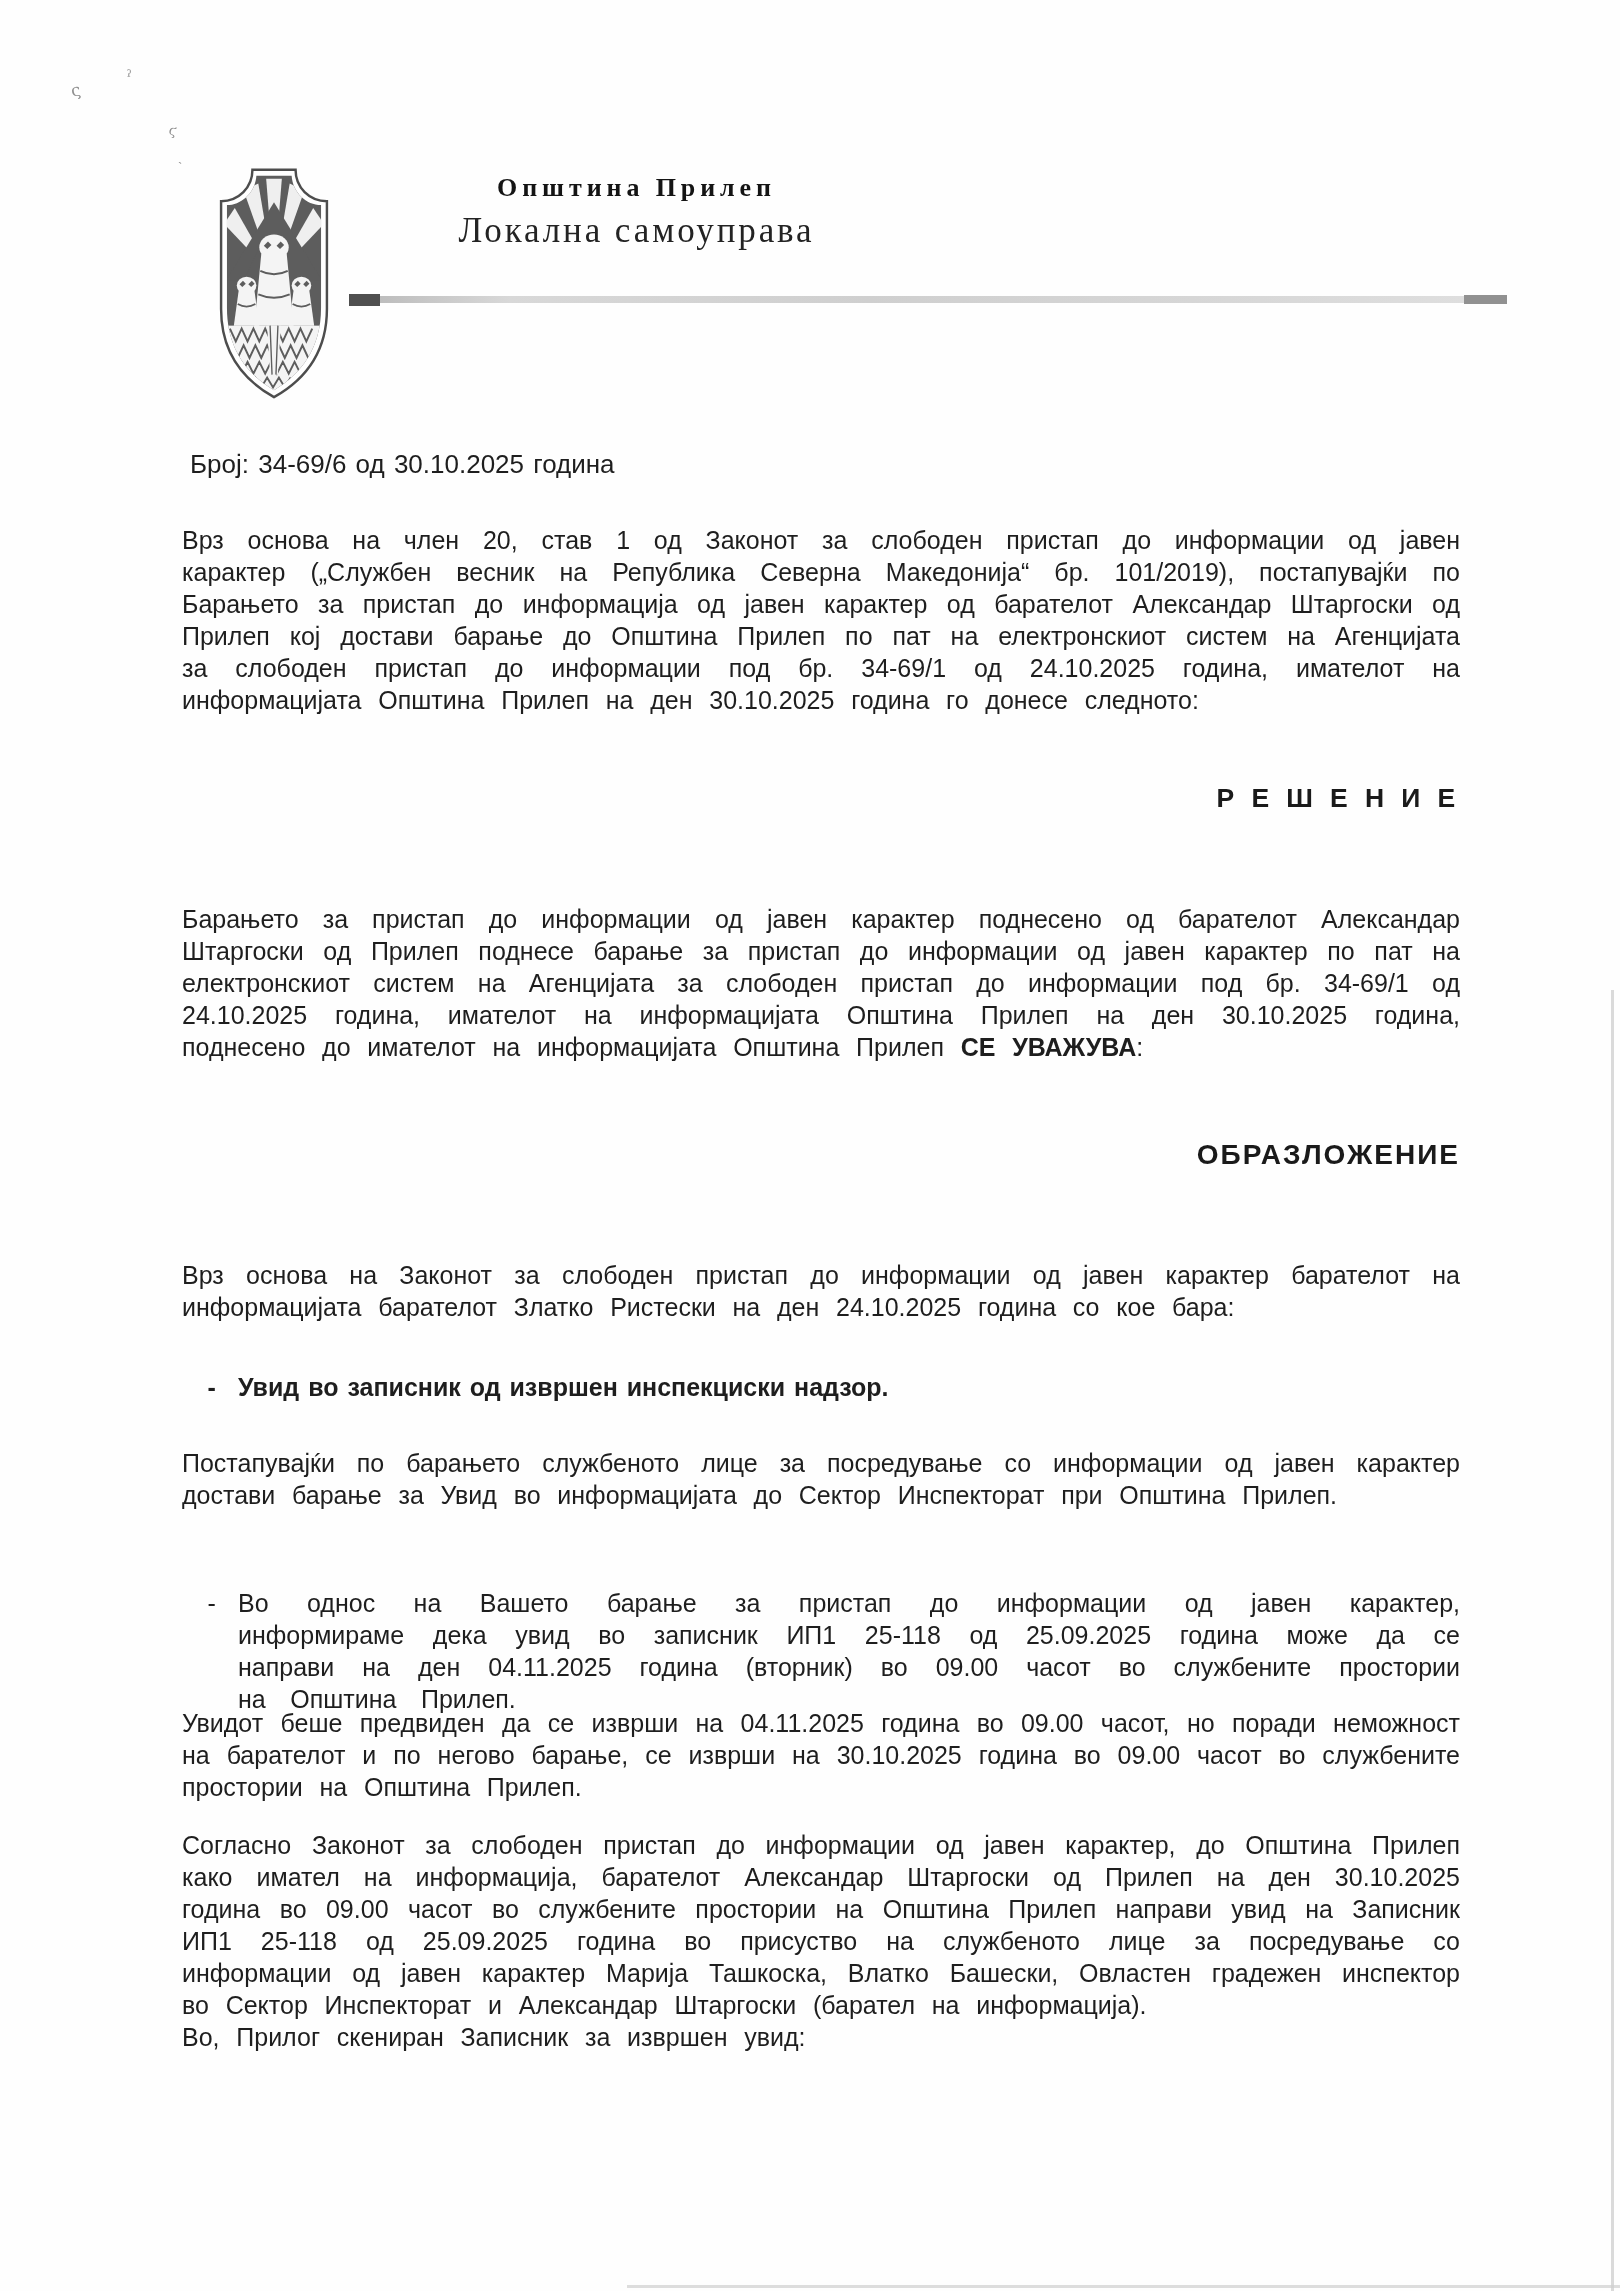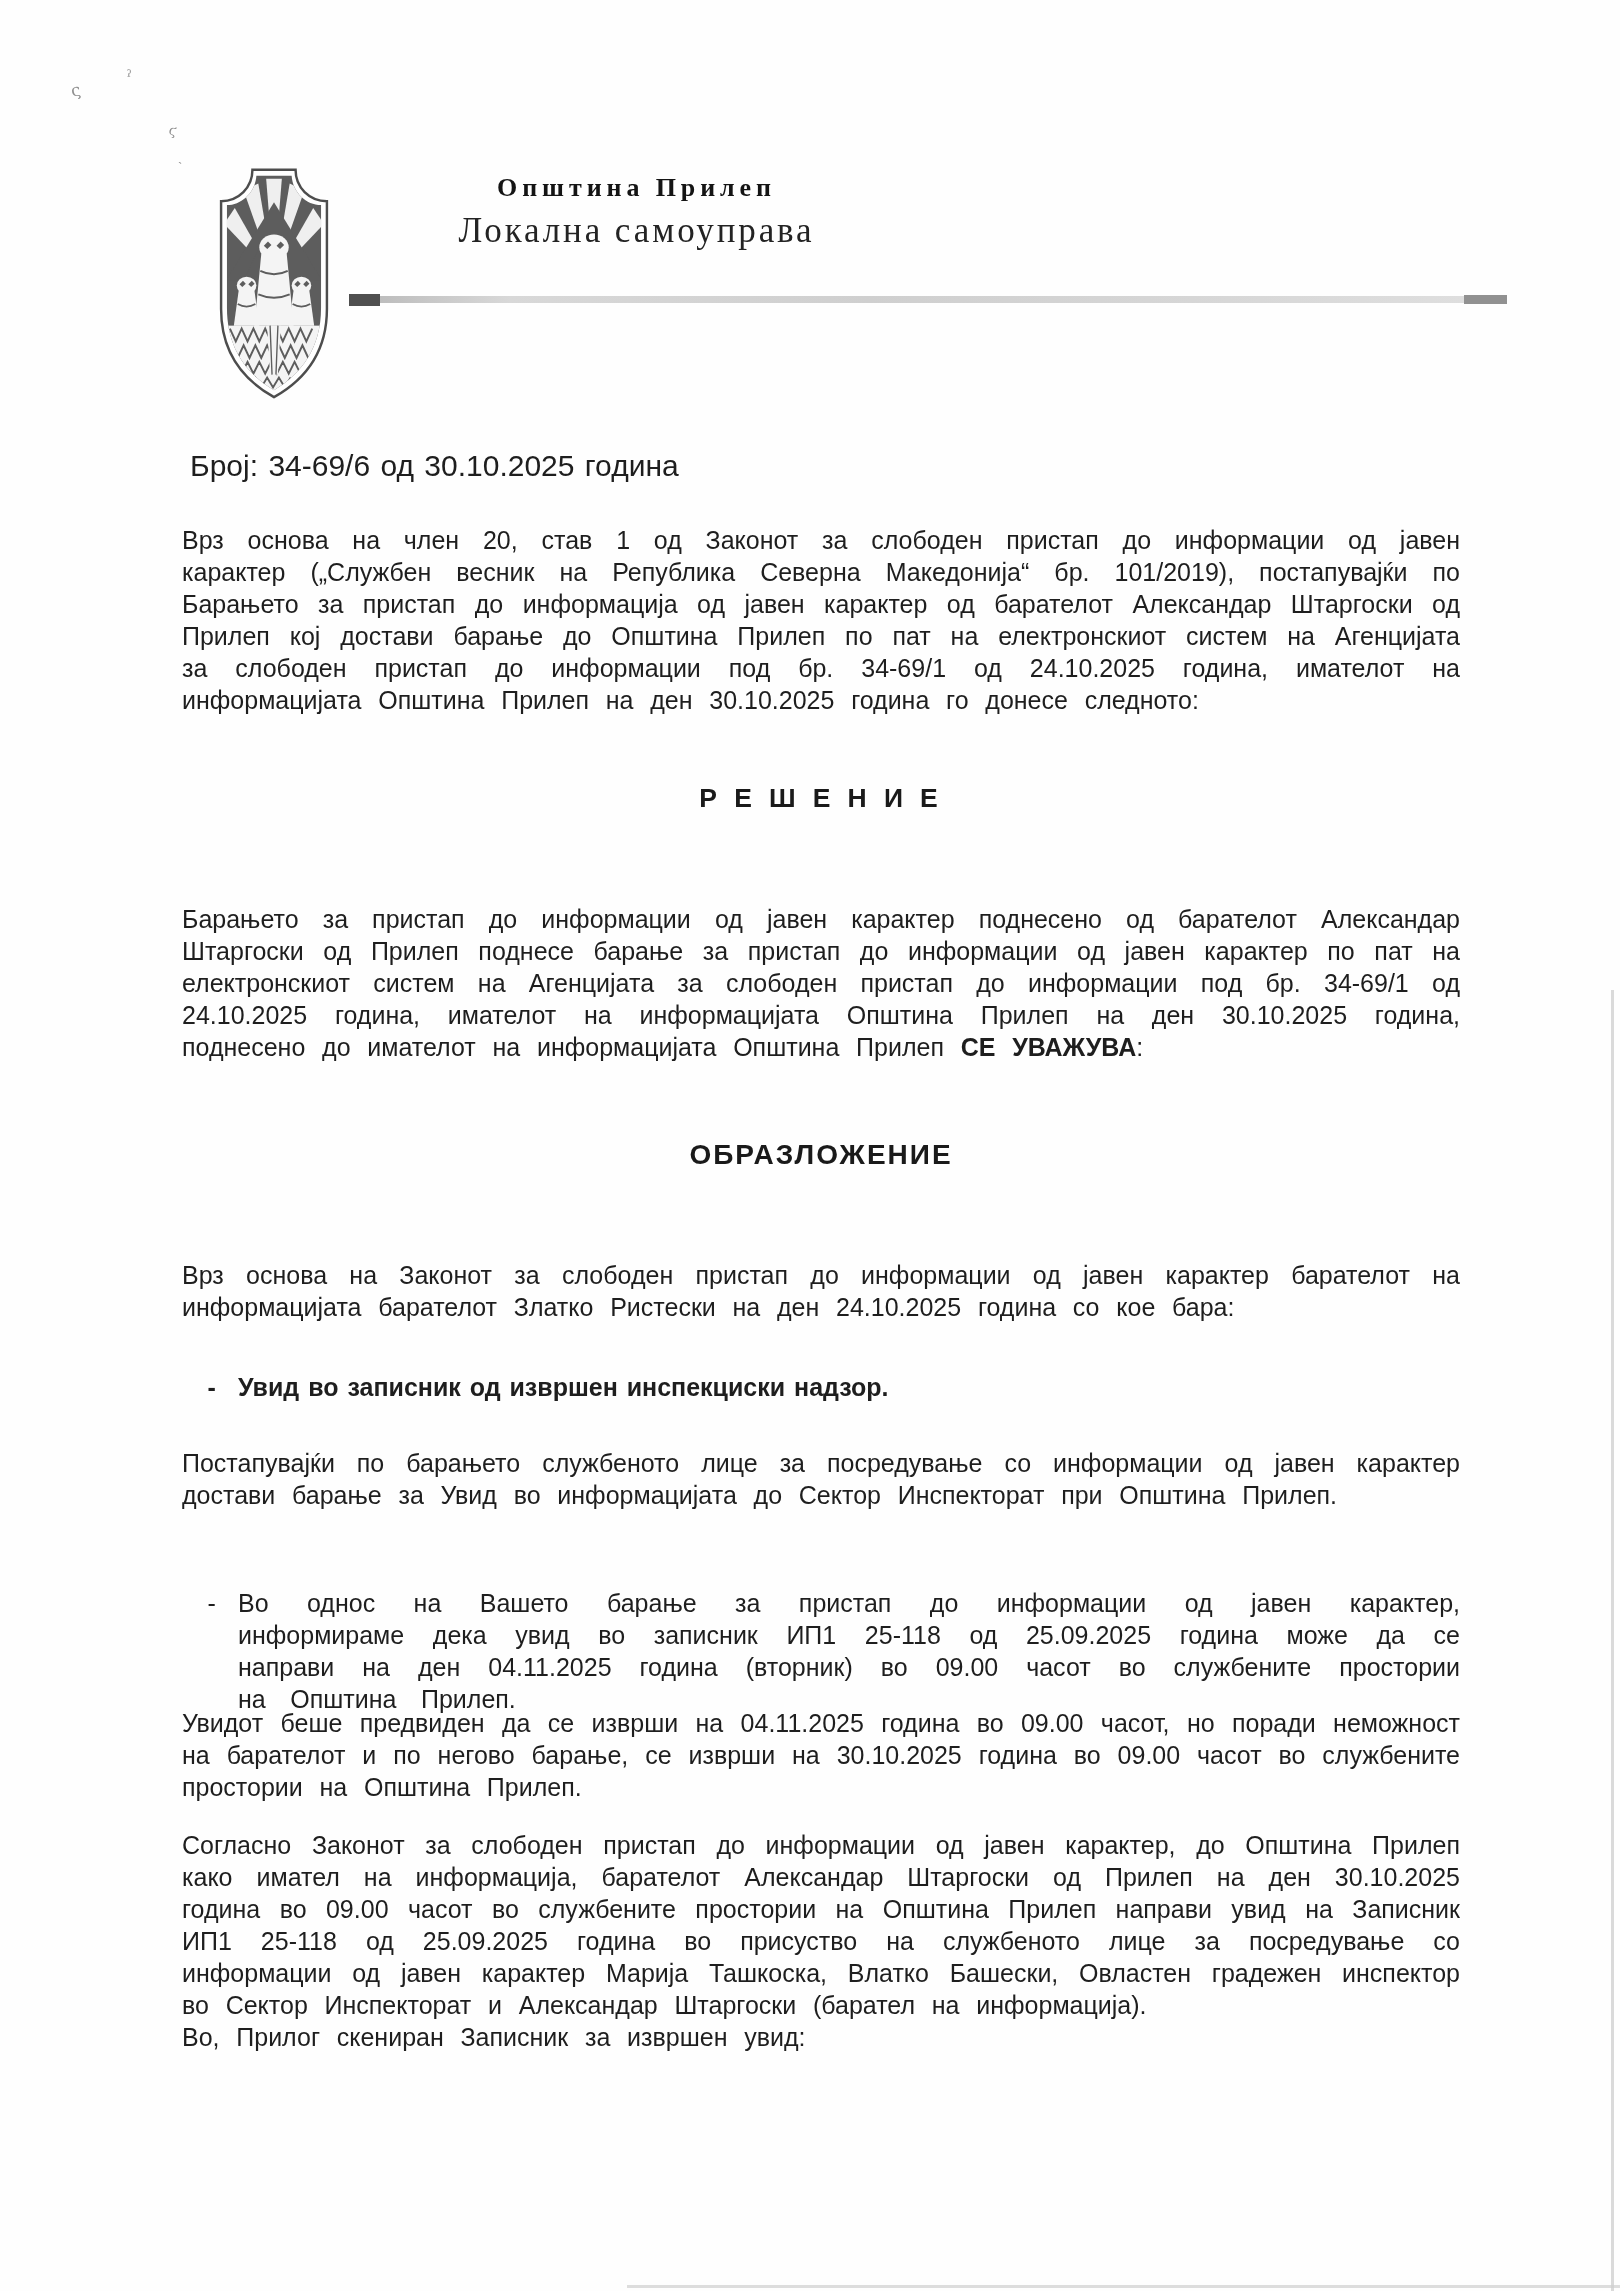--- a/index.html
+++ b/index.html
@@ -32,24 +32,24 @@
     background:linear-gradient(90deg,#bdbdbd 0%,#d8d8d8 12%,#cfcfcf 45%,#d6d6d6 75%,#dedede 100%);
   }
   .divider .seg-dark-right{width:43px;height:8.8px;background:#919191;}
   
   .para{
     position:absolute;left:182px;width:1278px;
     font-size:25px;line-height:32px;
     text-align:justify;word-spacing:9.8px;
     box-sizing:border-box;
   }
-  .broj{position:absolute;left:190px;top:449px;font-size:30px;word-spacing:2px;}
+  .broj{position:absolute;left:190px;top:449px;font-size:26px;word-spacing:2px;}
   .heading{
     position:absolute;left:182px;width:1278px;
-    text-align:center;font-weight:bold;word-spacing:0;color:#1a1a1a;
+    text-align:right;font-weight:bold;word-spacing:0;color:#1a1a1a;
   }
   .heading-resenie{top:783px;font-size:26.5px;letter-spacing:4.9px;}
   .heading-obrazlozenie{top:1139px;font-size:28px;letter-spacing:2px;}
   .hang{padding-left:56px;position:relative;}
   .hang .marker{position:absolute;left:25.5px;top:0;word-spacing:0;}
   .item-bold{font-weight:bold;word-spacing:2px;text-align:left;}
   .item-regular{word-spacing:17.6px;}
   .bold-inline{font-weight:bold;}
   .attachment-line{display:block;}
   

